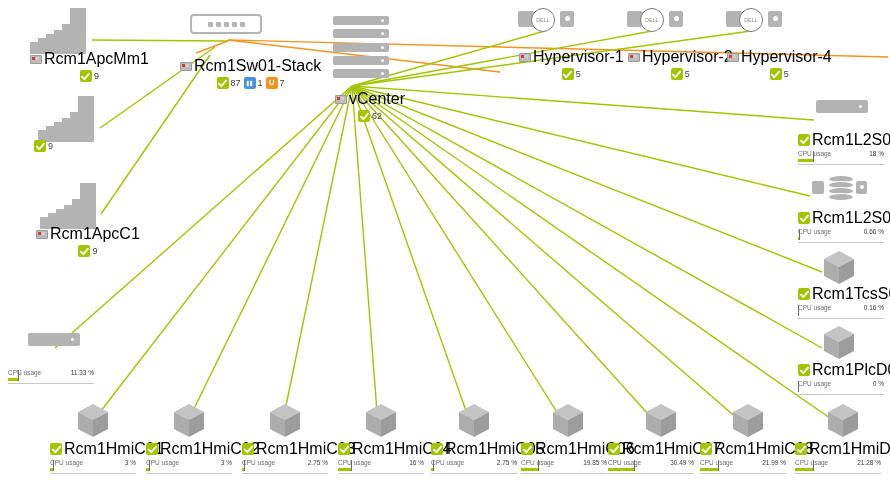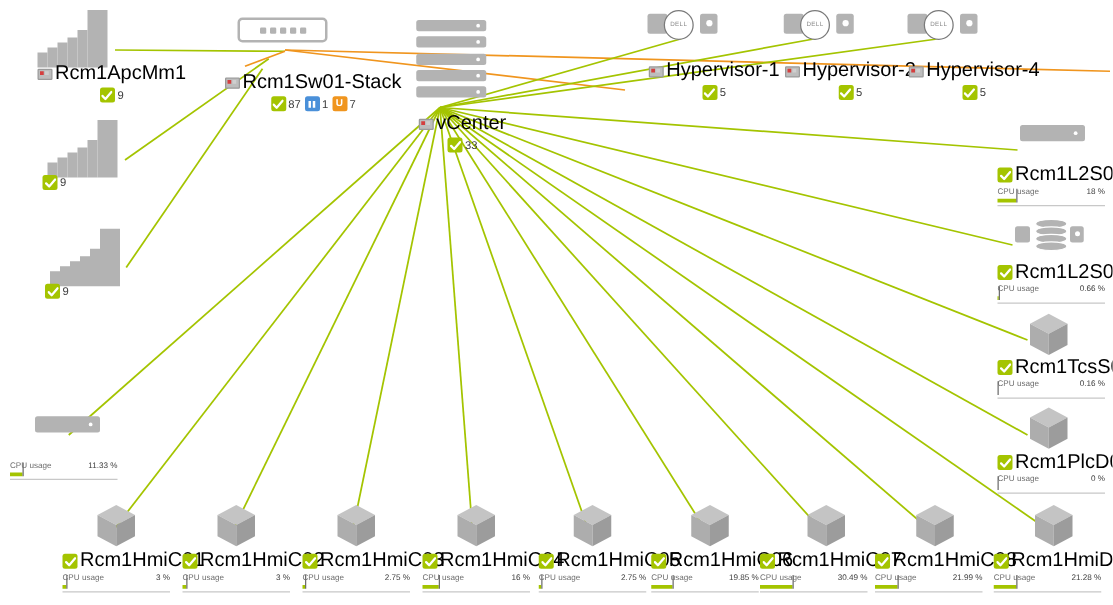--- a/index.html
+++ b/index.html
@@ -160,20 +160,24 @@
         <div class="ico ico-ups">
           <i style="left:0px;width:8px;height:12px;"></i>
           <i style="left:8px;width:8px;height:16px;"></i>
           <i style="left:16px;width:8px;height:20px;"></i>
           <i style="left:24px;width:8px;height:24px;"></i>
           <i style="left:32px;width:8px;height:30px;"></i>
           <i style="left:40px;width:16px;height:46px;"></i>
         </div>
       </div>
       <div class="node" style="left: 36px; top: 225px;">
+        <div class="lbl-row">
+          <span class="nic"></span>
+          <span class="nm">Rcm1ApcC1</span>
+        </div>
         <div class="badges" style="justify-content: center;">
           <span class="badge">
             <span class="chip ok">
               <svg width="9" height="9" viewBox="0 0 10 10">
                 <path d="M1 5.2 L3.7 8 L9 1.8" stroke="#ffffff" stroke-width="2" fill="none" stroke-linecap="round" stroke-linejoin="round"></path>
               </svg>
             </span>
             <span>9</span>
           </span>
         </div>
@@ -230,21 +234,21 @@
           <span class="nic"></span>
           <span class="nm">vCenter</span>
         </div>
         <div class="badges" style="justify-content: center;">
           <span class="badge">
             <span class="chip ok">
               <svg width="9" height="9" viewBox="0 0 10 10">
                 <path d="M1 5.2 L3.7 8 L9 1.8" stroke="#ffffff" stroke-width="2" fill="none" stroke-linecap="round" stroke-linejoin="round"></path>
               </svg>
             </span>
-            <span>33</span>
+            <span>62</span>
           </span>
         </div>
       </div>
       <div class="node" style="left: 518px; top: 8px;">
         <div class="ico ico-host">
           <span class="blk l"></span>
           <span class="dell">DELL</span>
           <span class="blk r"></span>
         </div>
       </div>

